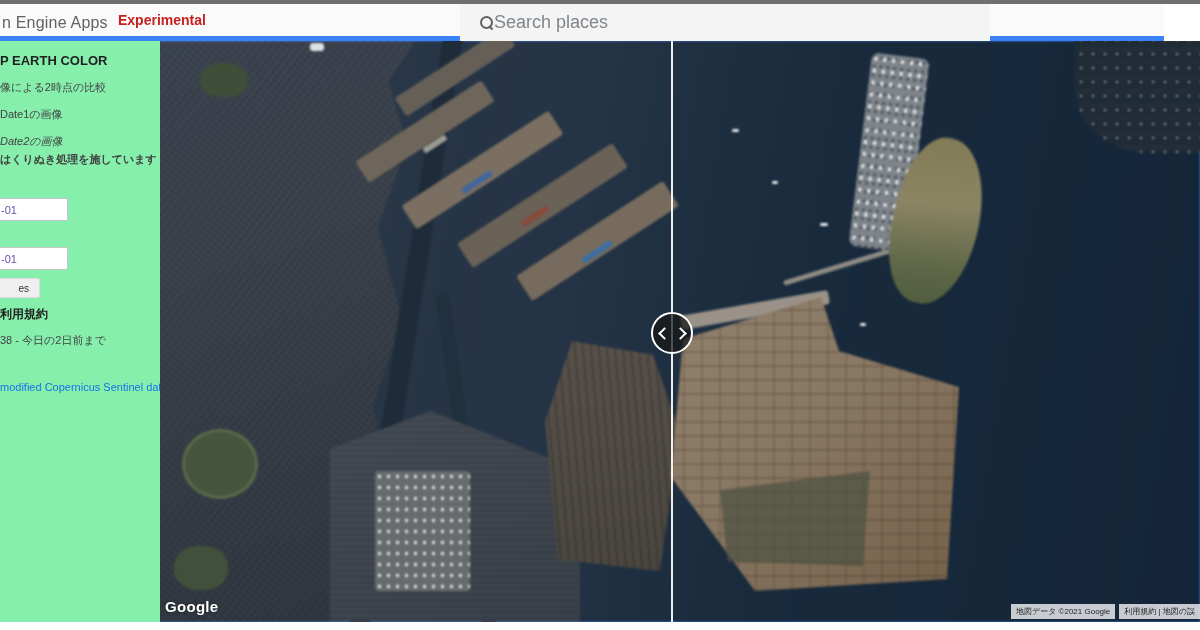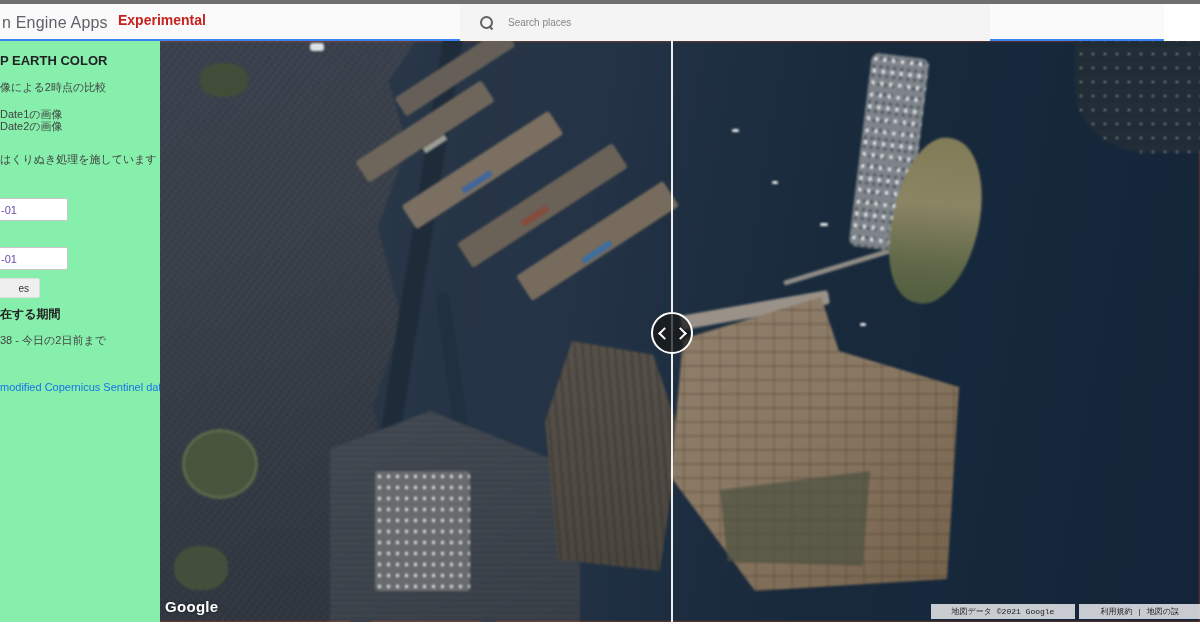--- a/index.html
+++ b/index.html
@@ -5,54 +5,54 @@
   * { margin:0; padding:0; box-sizing:border-box; }
   html,body { width:1200px; height:630px; overflow:hidden; background:#fff;
     font-family:"Liberation Sans","DejaVu Sans",sans-serif; }
   #stage { position:relative; width:1200px; height:630px; background:#fff; overflow:hidden; }
 
   
   .top-strip { position:absolute; left:0; top:0; width:1200px; height:4px; background:#6f6f6f; }
 
   
   .header { position:absolute; left:0; top:4px; width:1164px; height:37px; background:#fafafa;
-    border-bottom:2px solid #3b82f6; }
+    border-bottom:5px solid #3b82f6; }
   .app-title { position:absolute; left:2px; top:10px; font-size:16px; color:#5f6368; letter-spacing:.2px; }
   .exp-badge { position:absolute; left:93px; top:8px; font-size:14px; color:#c5221f; font-weight:bold;margin-left:25px; }
   .search-bar { position:absolute; left:460px; top:0; width:530px; height:37px; background:#f4f4f4;
     display:flex; align-items:center; }
   .search-icon { position:relative; width:14px; height:14px; margin-left:20px; }
   .search-icon::before { content:""; position:absolute; left:0; top:0; width:9px; height:9px;
     border:2px solid #616161; border-radius:50%; }
   .search-icon::after { content:""; position:absolute; left:9px; top:9px; width:5px; height:2px;
     background:#616161; transform:rotate(45deg); transform-origin:left center; }
-  .search-input { border:none; outline:none; background:transparent; margin-left:14px; width:440px;
-    font-size:10px; color:#3c4043; font-family:"Liberation Sans",sans-serif; }
+  .search-input { border:none; outline:none; background:transparent; width:440px;
+    font-size:18px; color:#3c4043; font-family:"Liberation Sans",sans-serif; }
   .search-input::placeholder { color:#80868b; }
 
   
   .sidebar { position:absolute; left:0; top:41px; width:160px; height:589px; background:#86efac; }
   .sb-title { position:absolute; left:0; top:12px; font-size:13px; font-weight:bold; color:#202124; }
   .sb-line { position:absolute; left:0; font-size:11px; color:#424242; white-space:nowrap; }
-  .sb-line.l0 { top:39px;text-align:center; } .sb-line.l1 { top:66px; } .sb-line.l2 { top:78px; } .sb-line.l3 { top:111px; }
+  .sb-line.l0 { top:39px;text-align:center; } .sb-line.l1 { top:66px; } .sb-line.l2 { top:93px;font-style:italic; } .sb-line.l3 { top:111px;font-weight:bold; }
   .date-input { position:absolute; left:-12px; width:80px; height:23px; border:1px solid #c6c6c6;
     border-radius:2px; background:#fff; font-size:11px; color:#674ea7; padding-left:12px;
     font-family:"Liberation Sans",sans-serif; }
   .date-input.d1 { top:157px; } .date-input.d2 { top:206px; }
   .apply-btn { position:absolute; left:-14px; top:237px; width:54px; height:20px; background:#efefef;
     border:1px solid #dcdcdc; border-radius:2px; font-size:10px; color:#333; text-align:right;
     padding-right:10px; font-family:"Liberation Sans",sans-serif; }
   .sb-period-head { position:absolute; left:0; top:265px; font-size:12px; font-weight:bold; color:#212121; }
   .sb-period-val { position:absolute; left:0; top:292px; font-size:11px; color:#424242; }
   .sb-link { position:absolute; left:0; top:340px; font-size:11px; color:#1a73e8; text-decoration:none;
     white-space:nowrap; }
 
   
   .map { position:absolute; left:160px; top:41px; width:1040px; height:581px; overflow:hidden;
-    background:#c2410c; }
+    background:#3b82f6; }
   .imagery { position:absolute; inset:0; filter:blur(1.1px) saturate(.95); }
   .water-base { position:absolute; inset:0;
     background:linear-gradient(100deg,#2c3a49 0%,#233347 40%,#172a3d 62%,#13253a 100%); }
   .feat { position:absolute; }
 
   
   .urban-left { left:-10px; top:0; width:265px; height:581px;
     background:linear-gradient(160deg,#3a4250 0%,#39404a 35%,#333a43 70%,#2e353f 100%);
     clip-path:polygon(0 0,100% 0,90% 7%,97% 18%,86% 32%,95% 48%,84% 63%,93% 78%,84% 100%,0 100%);
     background-image:repeating-linear-gradient(38deg,rgba(255,255,255,.05) 0 1px,transparent 1px 5px),
@@ -136,21 +136,21 @@
     background:rgba(22,22,22,.72); border:2px solid #fff; display:flex; align-items:center;
     justify-content:center; gap:7px; cursor:ew-resize; }
   .chev { width:9px; height:9px; }
   .chev.left { border-left:2.5px solid #fff; border-bottom:2.5px solid #fff; transform:rotate(45deg); }
   .chev.right { border-right:2.5px solid #fff; border-top:2.5px solid #fff; transform:rotate(45deg); }
 
   
   .g-logo { position:absolute; left:5px; bottom:7px; color:#fff; font-size:15px; font-weight:bold;
     letter-spacing:.3px; text-shadow:0 0 3px rgba(0,0,0,.5); }
   .attrib { position:absolute; right:0; bottom:3px; display:flex; gap:4px; font-size:8px; color:#1d1d1d; }
-  .attrib .box { background:rgba(240,242,244,.82); padding:2px 21px; white-space:nowrap;font-family:Liberation Mono, monospace; }
+  .attrib .box { background:rgba(240,242,244,.82); padding:2px 5px; white-space:nowrap; }
 
   .bottom-strip { position:absolute; left:0; top:622px; width:1200px; height:8px; background:#fff; }
 </style>
 </head>
 <body>
 
 <div id="stage">
 
   <div class="top-strip"></div>
 
@@ -165,21 +165,21 @@
 
   <div class="sidebar">
     <div class="sb-title">P EARTH COLOR</div>
     <div class="sb-line l0">像による2時点の比較</div>
     <div class="sb-line l1">Date1の画像</div>
     <div class="sb-line l2">Date2の画像</div>
     <div class="sb-line l3">はくりぬき処理を施しています</div>
     <input class="date-input d1" type="text" value="-01" style="">
     <input class="date-input d2" type="text" value="-01" style="">
     <button class="apply-btn">es</button>
-    <div class="sb-period-head">在する期間</div>
+    <div class="sb-period-head">利用規約</div>
     <div class="sb-period-val">38 - 今日の2日前まで</div>
     <a class="sb-link" href="#">modified Copernicus Sentinel data</a>
   </div>
 
   <div class="map">
     <div class="imagery">
       <div class="water-base feat"></div>
       <div class="feat urban-left"></div>
       <div class="feat river"></div>
       <div class="feat river2"></div>

